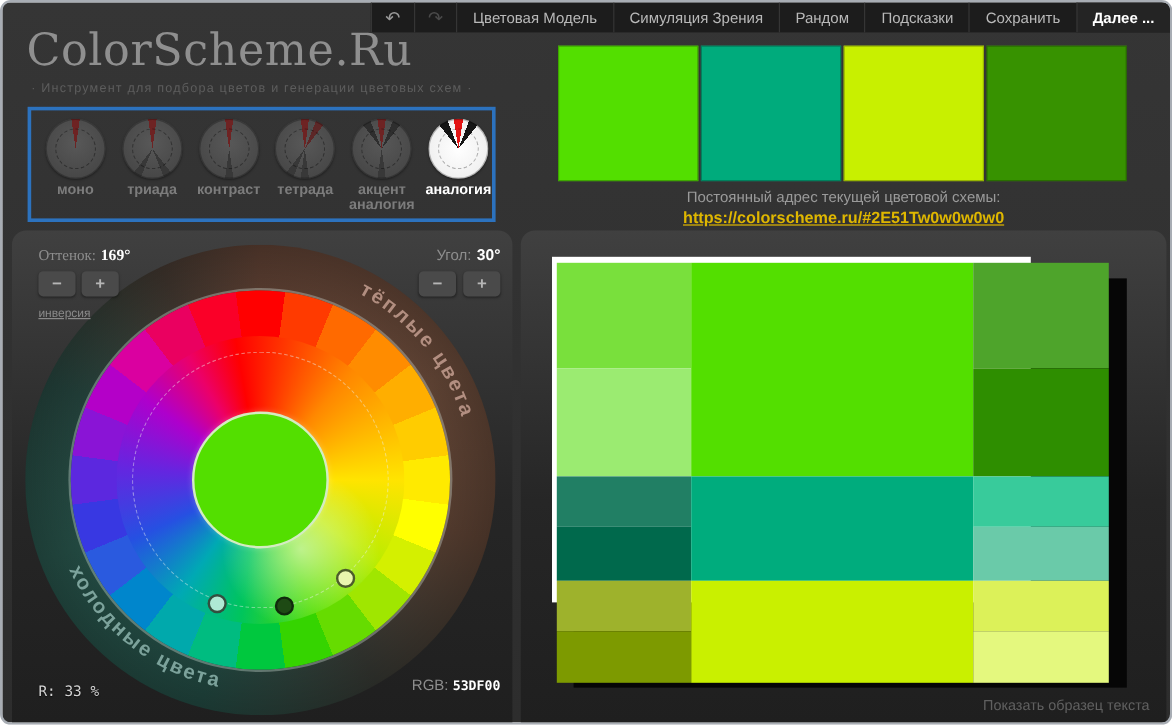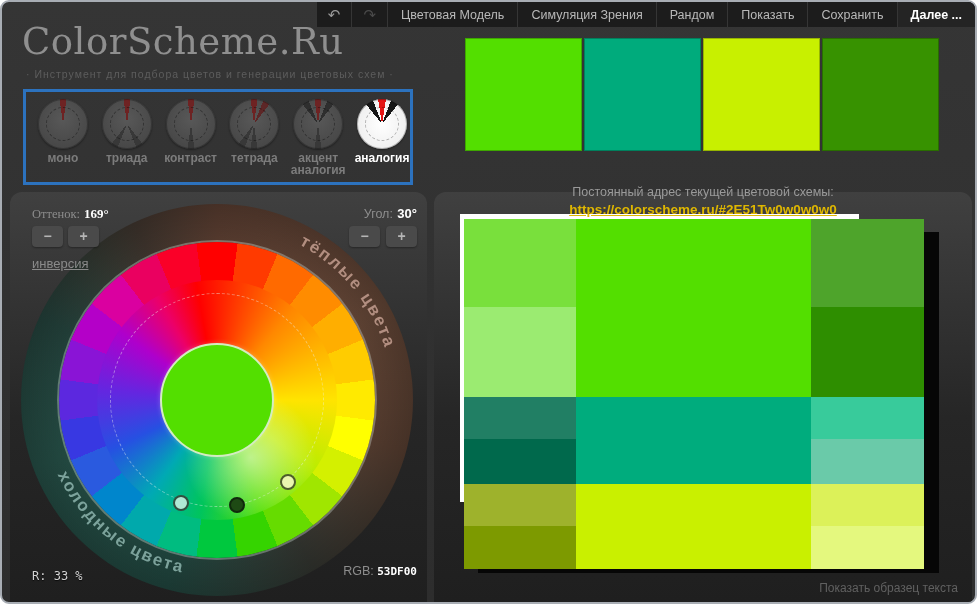--- a/index.html
+++ b/index.html
@@ -100,31 +100,31 @@
 
   
   .ctl { position:absolute; z-index:4; }
   .ctl-label { font-size:12.5px; color:#8d8d8d; }
   .ctl-value { font-size:13px; color:#ffffff; font-weight:bold; }
   .stepper {
     width:31px; height:21px; border:none; border-radius:4px; background:#4a4a4a;
     color:#b5b5b5; font-size:14px; font-weight:bold; cursor:pointer;
     box-shadow:0 1px 2px rgba(0,0,0,0.35); line-height:19px; text-align:center;
   }
-  .invert-link { font-size:13px; color:#8a8a8a; text-decoration:underline; cursor:pointer; }
+  .invert-link { font-size:10px; color:#8a8a8a; text-decoration:underline; cursor:pointer; }
   .rgb-block { position:absolute; left:22px; top:352px; z-index:4; font-family:"DejaVu Sans Mono", monospace;
                font-size:12px; line-height:13px; color:#d2d2d2; white-space:pre; text-shadow:0 1px 1px rgba(0,0,0,0.7); }
   .rgb-hex { position:absolute; right:10px; top:372px; z-index:4; font-size:12.5px; color:#8d8d8d; }
   .rgb-hex b { font-family:"DejaVu Sans Mono", monospace; font-size:11px; color:#ffffff; }
 
   
   .swatch-strip { position:absolute; left:463px; top:36px; display:flex; gap:2px; z-index:5; }
   .swatch { width:117px; height:113px; box-shadow:inset 0 0 0 1px rgba(0,0,0,0.25); cursor:pointer; }
   .permalink { position:absolute; left:432px; top:155px; width:538px; text-align:center; z-index:5; }
-  .permalink-label { font-size:12.5px; color:#9a9a9a;margin-top:28px; }
+  .permalink-label { font-size:12.5px; color:#9a9a9a; }
   .permalink-url { display:inline-block; margin-top:3px; font-size:13.5px; font-weight:bold; color:#dfb700; text-decoration:underline; cursor:pointer; }
 
   
   .sheet-shadow { position:absolute; left:44px; top:40px; width:461px; height:341px; background:#060606; }
   .sheet-white  { position:absolute; left:26px; top:22px; width:399px; height:288px; background:#ffffff; }
   .mosaic { position:absolute; left:30px; top:27px; width:460px; height:350px; }
   .mosaic-cell { position:absolute; }
   .show-text-link { position:absolute; right:14px; bottom:7px; font-size:12px; color:#606060; cursor:pointer; }
 </style>
 </head>
@@ -135,21 +135,21 @@
   <div class="menubar">
     <div class="menu-item icon-cell">
         <span>↶</span>
       </div>
     <div class="menu-item icon-cell disabled">
         <span>↷</span>
       </div>
     <div class="menu-item">Цветовая Модель</div>
     <div class="menu-item">Симуляция Зрения</div>
     <div class="menu-item">Рандом</div>
-    <div class="menu-item">Показать</div>
+    <div class="menu-item">Подсказки</div>
     <div class="menu-item">Сохранить</div>
     <div class="menu-item active">Далее ...</div>
   </div>
 
   <div class="logo">ColorScheme.Ru</div>
   <div class="tagline">· Инструмент для подбора цветов и генерации цветовых схем ·</div>
 
   <div class="modes-box">
     <div class="mode">
       <div class="dial d-mono"></div>

